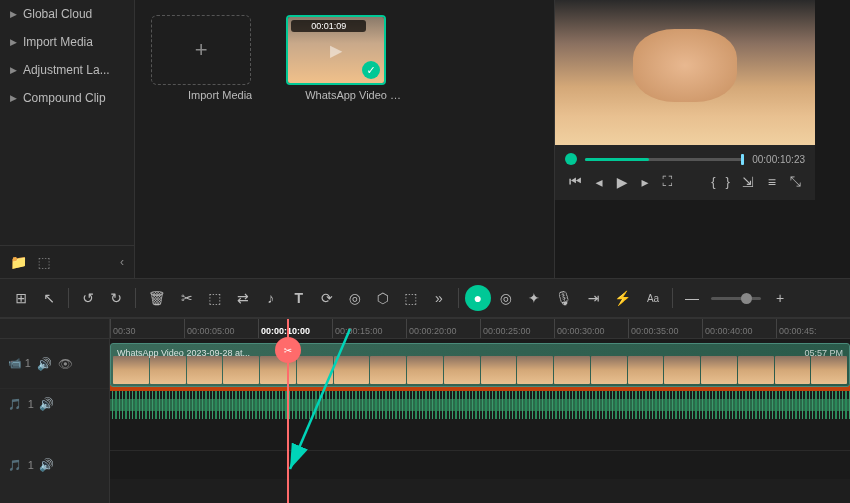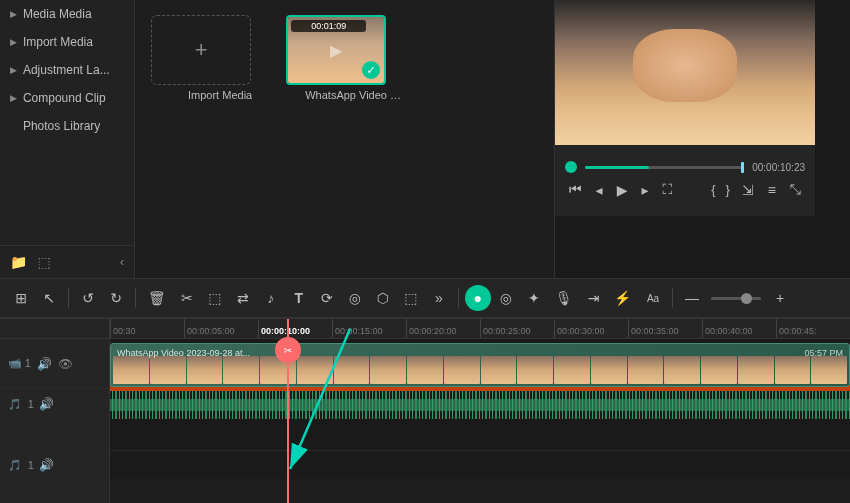--- a/index.html
+++ b/index.html
@@ -188,21 +188,21 @@
       position: absolute;
       top: 20%;
       left: 30%;
       width: 40%;
       height: 50%;
       background: radial-gradient(ellipse, #e8b890 0%, #c89060 100%);
       border-radius: 40%;
     }
     .preview-controls {
       background: #252525;
-      padding: 16px 10px;
+      padding: 8px 10px;
       display: flex;
       flex-direction: column;
       gap: 6px;
       justify-content: center;
     }
     .preview-progress {
       display: flex;
       align-items: center;
       gap: 8px;
     }
@@ -483,37 +483,33 @@
     }
   </style>
 </head>
 <body>
 
 <div class="top-area">
 
   <div class="sidebar">
     <div class="sidebar-item">
       <span class="arrow">▶</span>
-      <span>Media Media</span>
+      <span>Global Cloud</span>
     </div>
     <div class="sidebar-item">
       <span class="arrow">▶</span>
       <span>Import Media</span>
     </div>
     <div class="sidebar-item">
       <span class="arrow">▶</span>
       <span>Adjustment La...</span>
     </div>
     <div class="sidebar-item">
       <span class="arrow">▶</span>
       <span>Compound Clip</span>
-    </div>
-    <div class="sidebar-item">
-      <span class="arrow" style="visibility:hidden">▶</span>
-      <span>Photos Library</span>
     </div>
     <div class="sidebar-bottom">
       <span class="sidebar-bottom-icon">📁</span>
       <span class="sidebar-bottom-icon">⬚</span>
       <span class="sidebar-collapse">‹</span>
     </div>
   </div>
 
   <div class="media-browser">
     <div class="media-grid">

